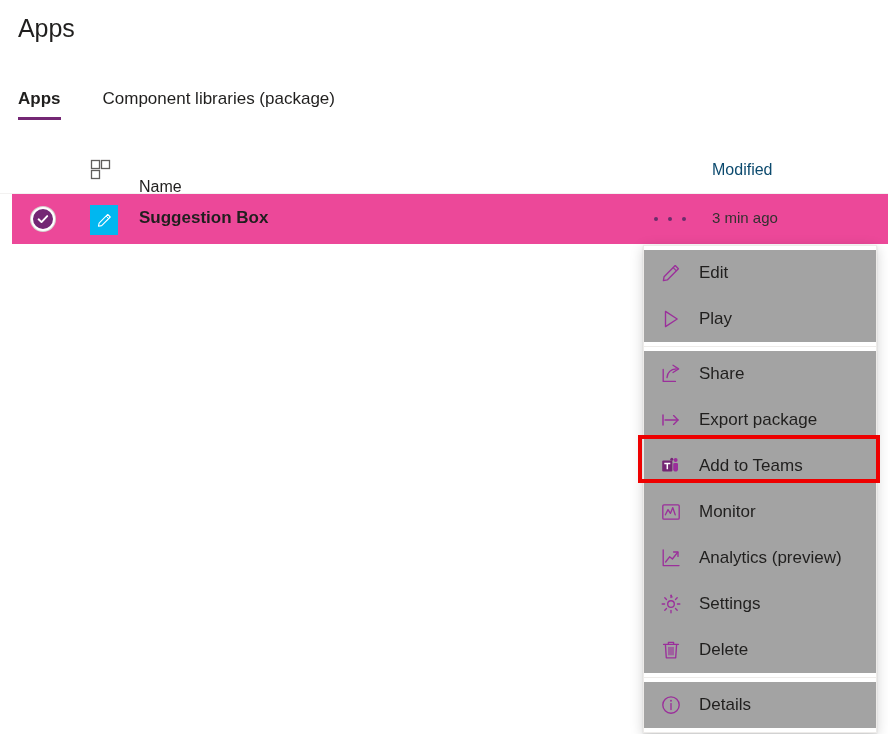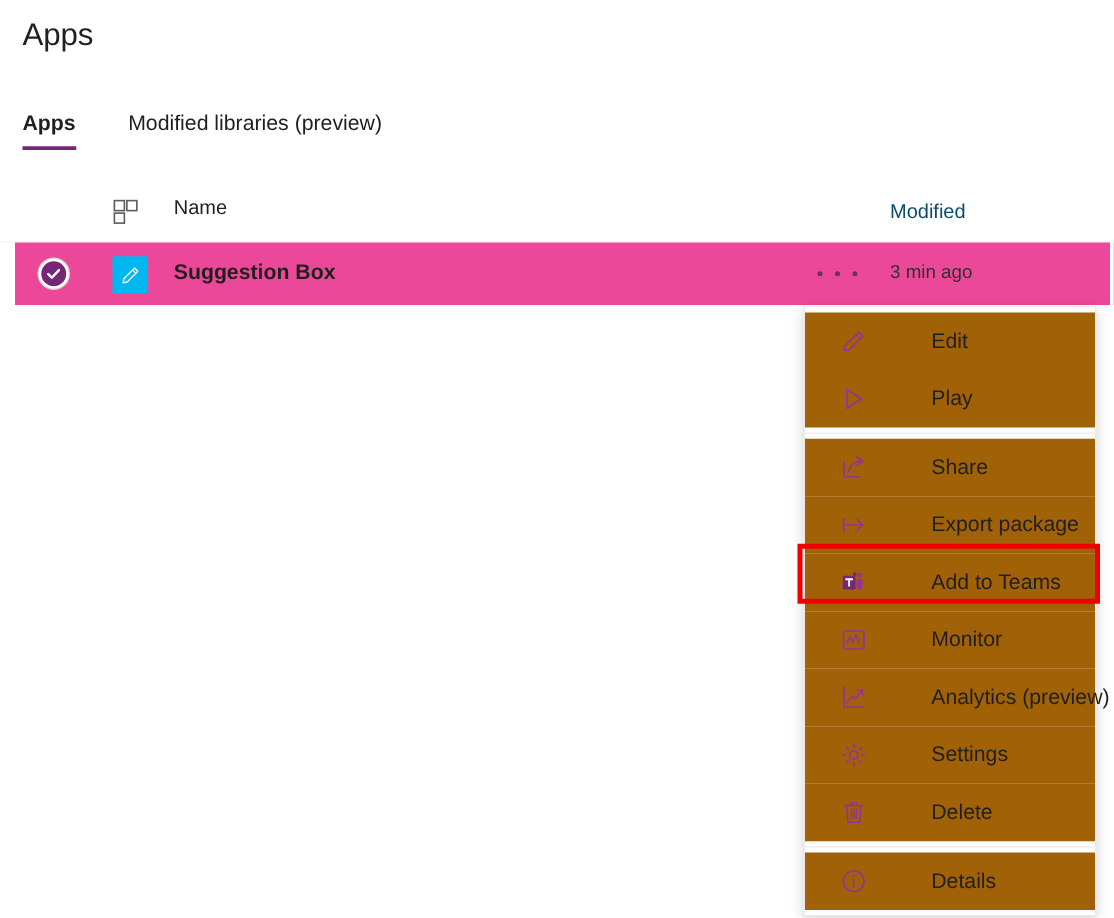--- a/index.html
+++ b/index.html
@@ -54,21 +54,21 @@
 
   .thead {
     position: relative;
     height: 44px;
     display: flex;
     align-items: center;
     border-bottom: 1px solid #f3f2f1;
   }
   .col-icon { position: absolute; left: 90px; top: 9px; width: 22px; height: 22px; }
   .col-name {
-    position: absolute; left: 139px; top: 8px;
+    position: absolute; left: 139px; top: 28px;
     font-size: 16px; color: #201f1e; text-align: right;
   }
   .col-modified {
     position: absolute; left: 712px; top: 11px;
     font-size: 16px; color: #0c4a6e; text-align: center;
   }
 
   .row {
     position: absolute;
     left: 12px; top: 44px;
@@ -115,24 +115,23 @@
     width: 234px;
     background: #ffffff;
     border: 1px solid #edebe9;
     box-shadow: 0 3px 12px rgba(0,0,0,0.18), 0 1px 2px rgba(0,0,0,0.10);
     padding: 4px 0;
   }
   .menu-item {
     position: relative;
     display: flex; align-items: center;
     height: 46px;
-    padding-left: 26px;
+    padding-left: 14px;
     cursor: pointer;
-    background: #a16207;
-    gap: 34px;
+    background: #a3a3a3;
   }
   .menu-item .mi-icon {
     width: 26px; height: 26px;
     display: flex; align-items: center; justify-content: center;
     margin-right: 15px;
     flex: 0 0 auto;
   }
   .menu-item .mi-label {
     font-size: 17px;
     color: #201f1e;
@@ -161,21 +160,21 @@
 
 <div id="root">
 
   <div class="page-title">Apps</div>
 
   <div class="tabs">
     <div class="tab active">
       <span>Apps</span>
     </div>
     <div class="tab">
-      <span>Modified libraries (preview)</span>
+      <span>Component libraries (package)</span>
     </div>
   </div>
 
   <div class="table">
 
     <div class="thead">
       <span class="col-icon">
         <svg width="22" height="22" viewBox="0 0 22 22">
           <rect x="1.5" y="1.5" width="8" height="8" fill="none" stroke="#605e5c" stroke-width="1.3"></rect>
           <rect x="11.5" y="1.5" width="8" height="8" fill="none" stroke="#605e5c" stroke-width="1.3"></rect>

